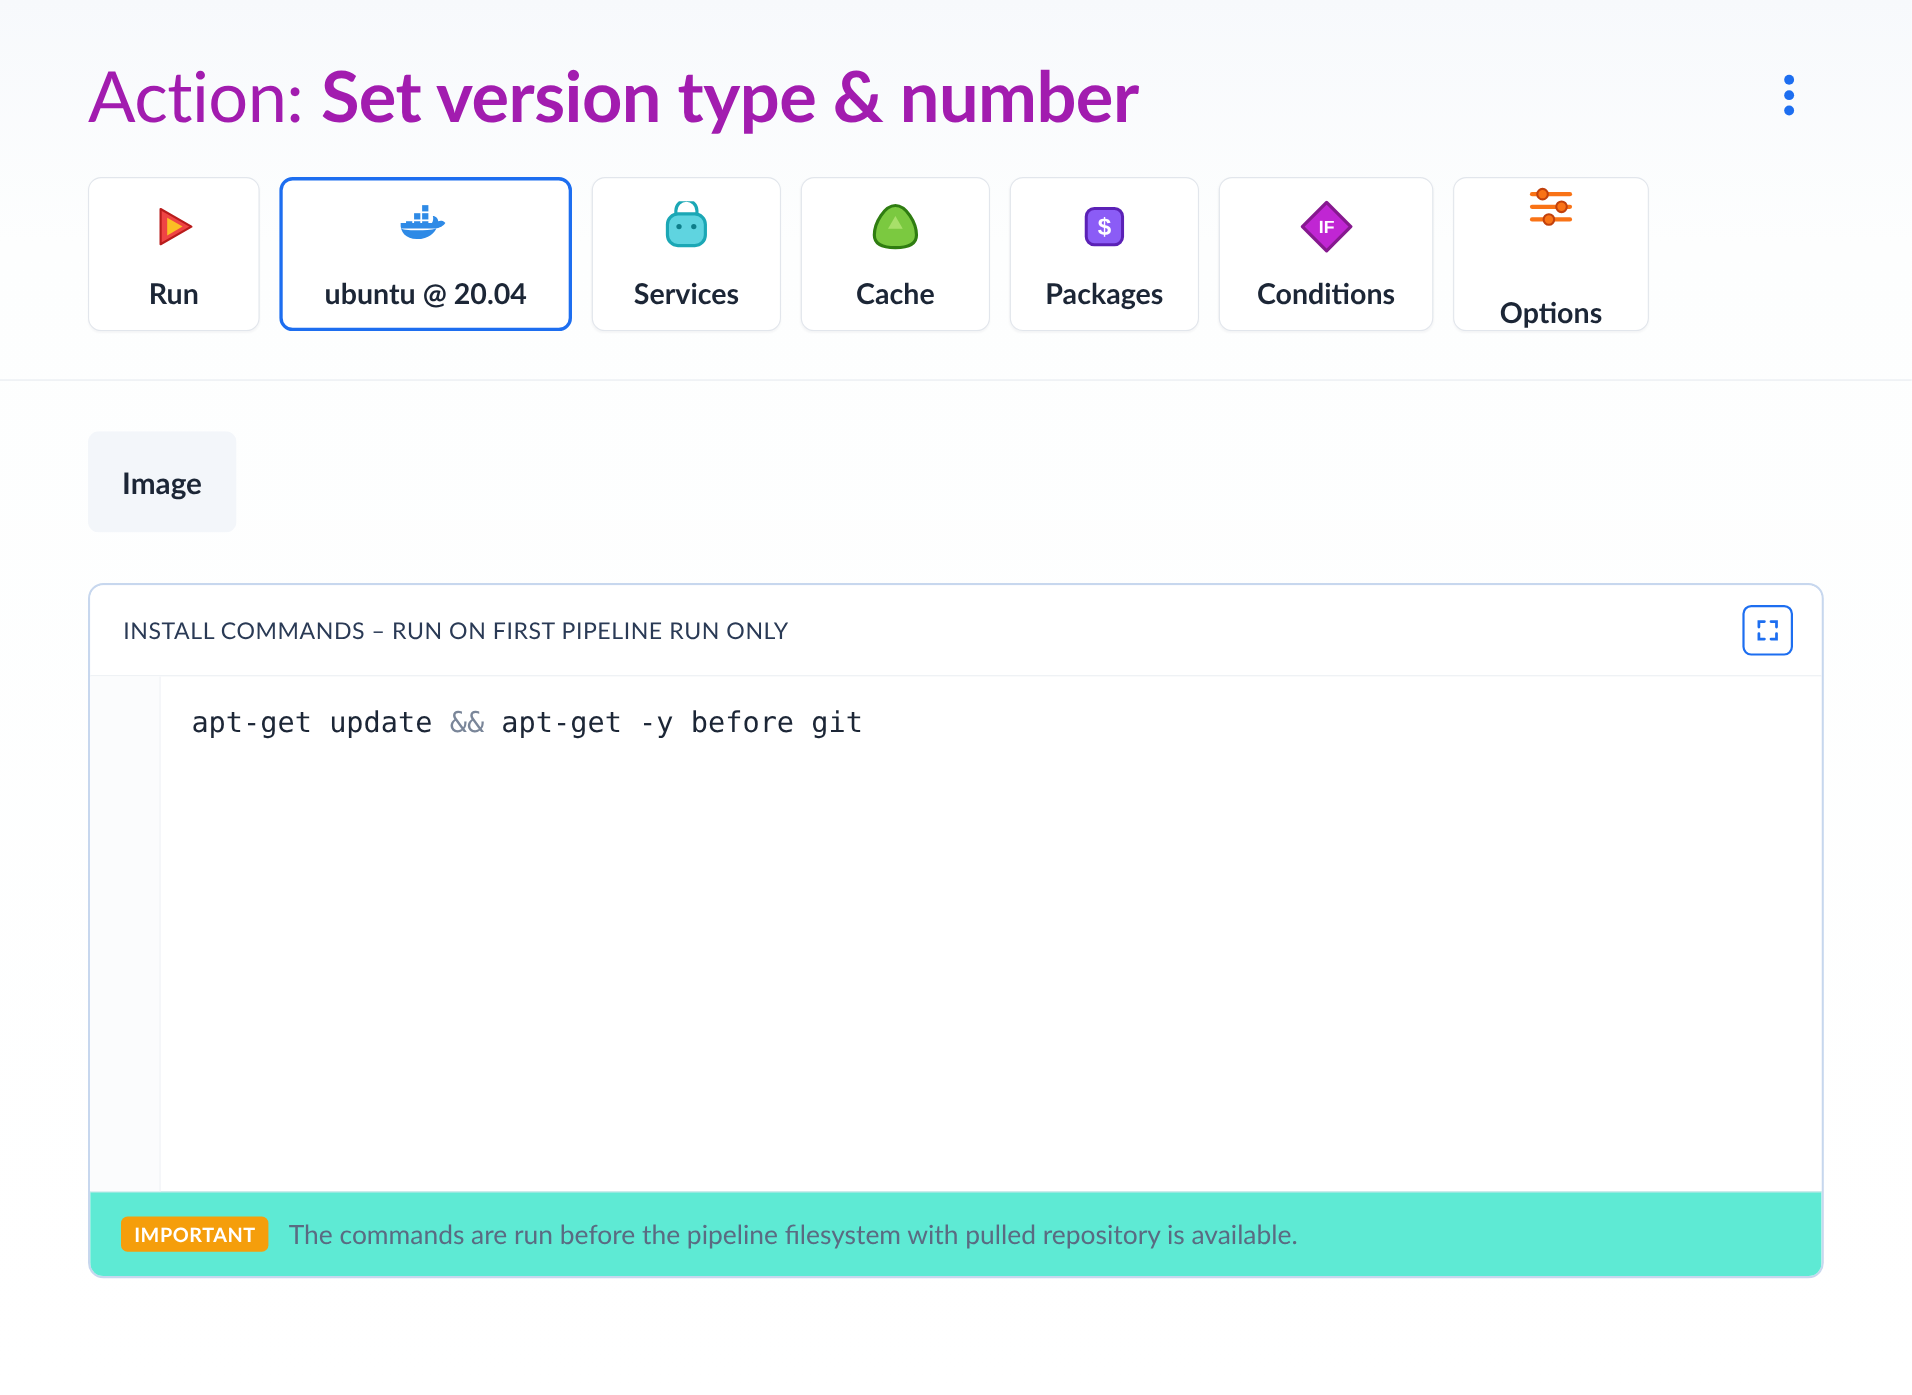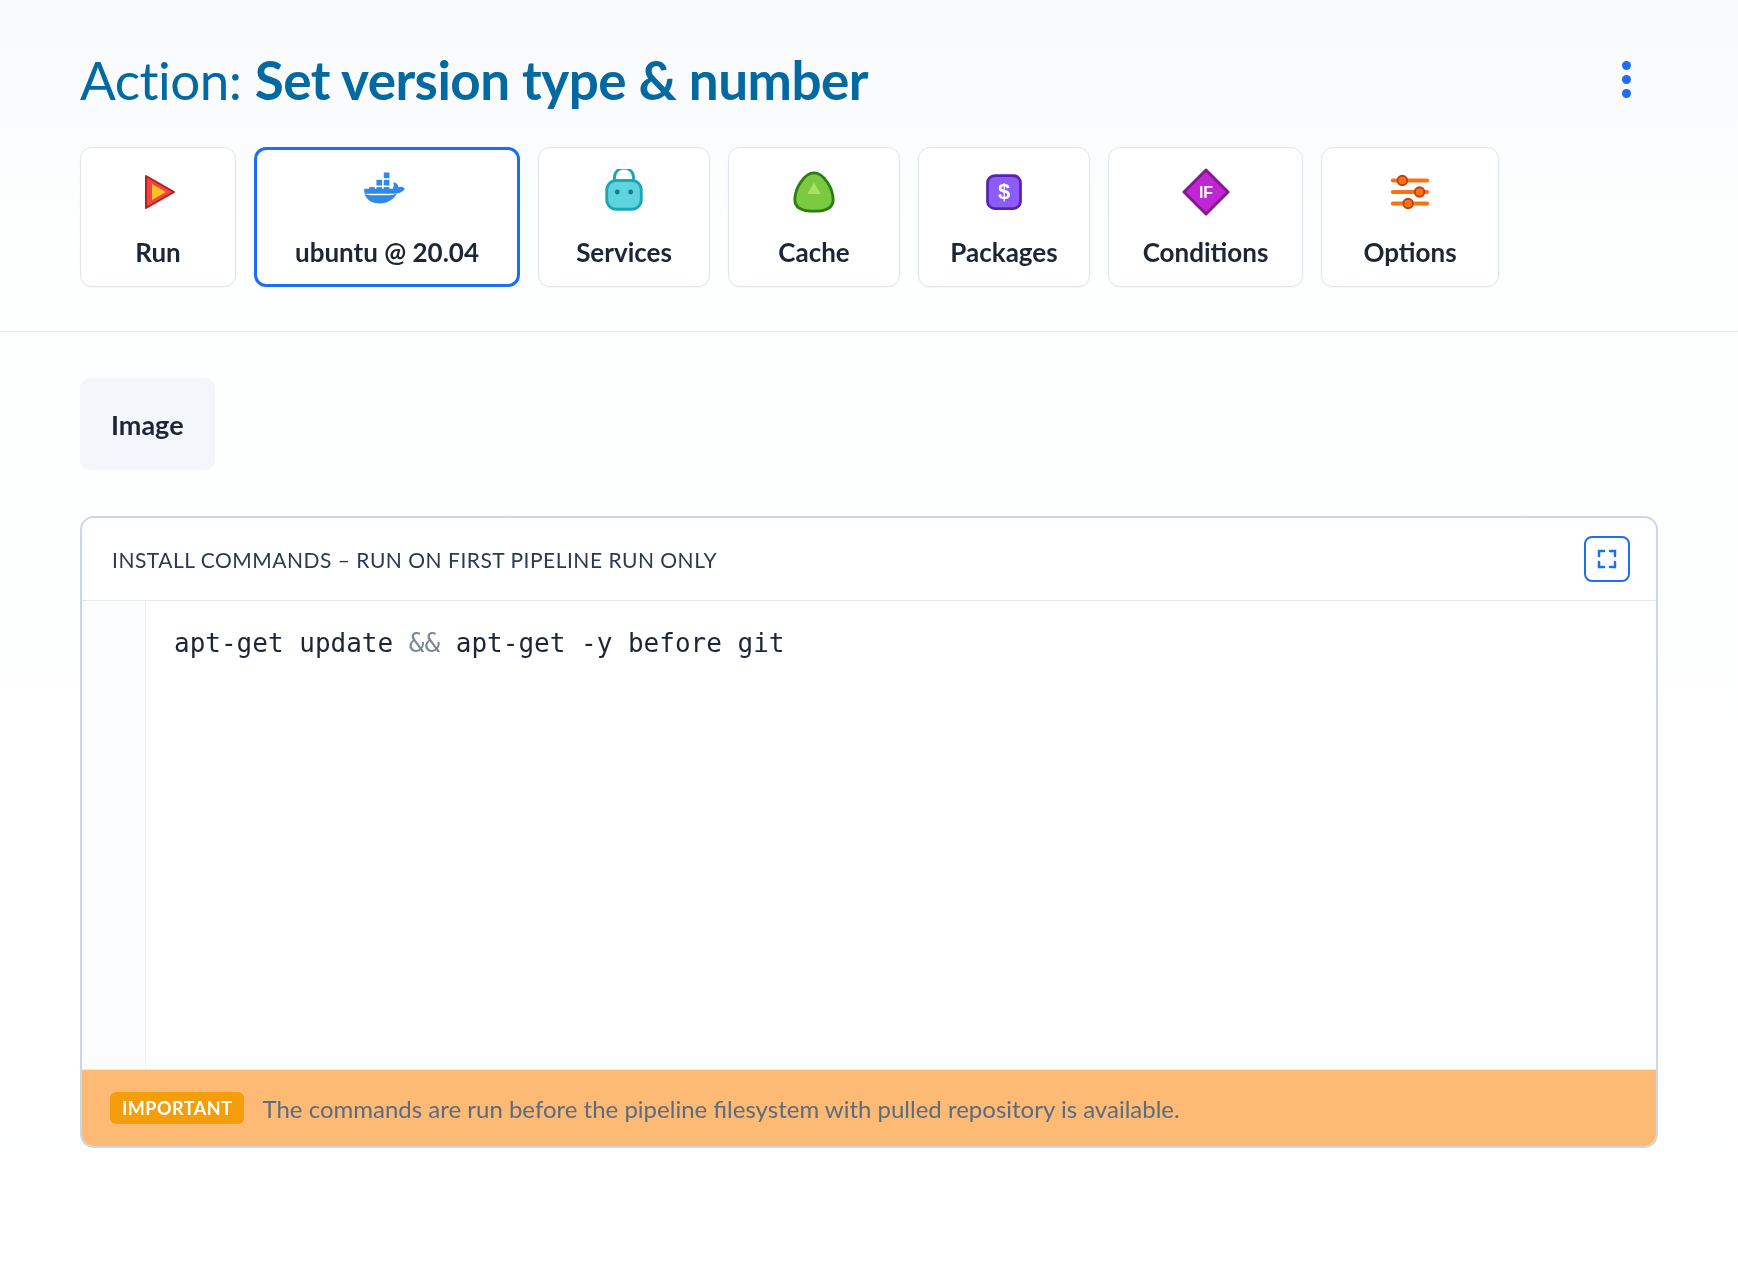--- a/index.html
+++ b/index.html
@@ -17,23 +17,23 @@
   }
 
   
   .header-row {
     display: flex;
     justify-content: space-between;
     align-items: center;
     margin-bottom: 36px;
   }
   .header-title {
-    font-size: 53px;
+    font-size: 64px;
     font-weight: 400;
-    color: #0369a1;
+    color: #a21caf;
     letter-spacing: -0.5px;
   }
   .header-title .bold { font-weight: 700; }
   .kebab {
     width: 44px; height: 44px;
     display: flex; flex-direction: column;
     align-items: center; justify-content: center;
     gap: 5px; cursor: pointer;
     margin-right: 10px;
   }
@@ -60,21 +60,21 @@
     gap: 18px;
     cursor: pointer;
     box-shadow: 0 1px 2px rgba(15,30,60,0.04);
     padding: 0 24px;
     min-width: 156px;
   }
   .tab-card.run   { width: 156px; text-align: center; }
   .tab-card.env   { width: 266px; }
   .tab-card.mid   { width: 172px; }
   .tab-card.wide  { width: 195px; }
-  .tab-card.opts  { width: 178px; }
+  .tab-card.opts  { width: 178px; justify-content: space-between; }
 
   .tab-card.active {
     border: 3px solid #1d6ef0;
     box-shadow: 0 0 0 0 transparent;
   }
   .tab-label {
     font-size: 26px;
     font-weight: 700;
     color: #1c2636;
   }
@@ -167,21 +167,21 @@
     white-space: pre;
   }
   .tok-op { color: #7a8699; }
 
   .editor-footer {
     border-top: 1px solid #e5e9ef;
     padding: 22px 28px;
     display: flex;
     align-items: center;
     gap: 18px;
-    background: #fdba74;
+    background: #5eead4;
   }
   .badge-important {
     background: #f59e0b;
     color: #fff;
     font-size: 18px;
     font-weight: 700;
     letter-spacing: 0.5px;
     padding: 5px 12px;
     border-radius: 6px;
   }

